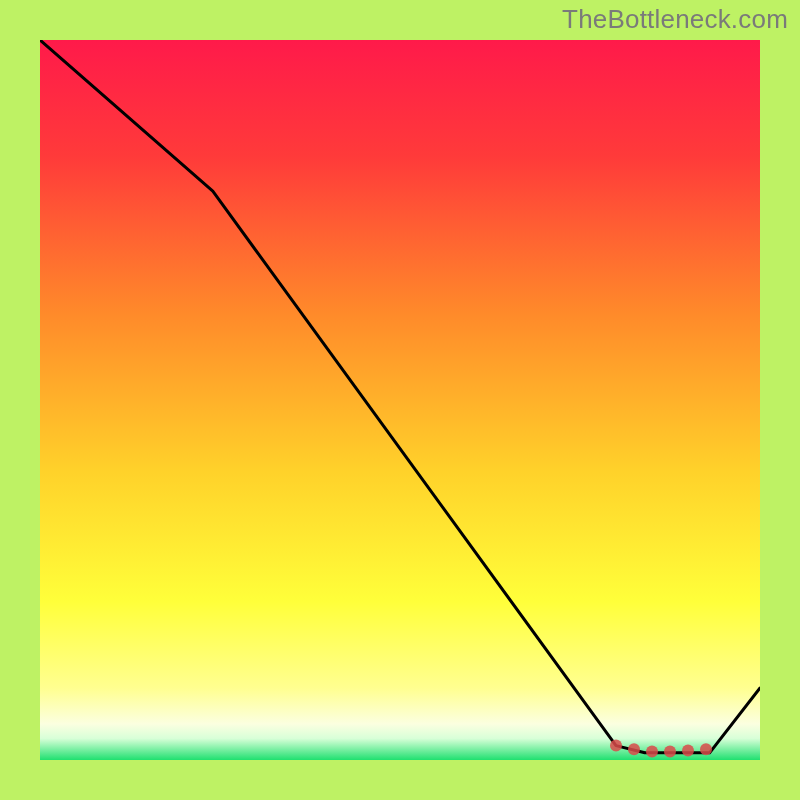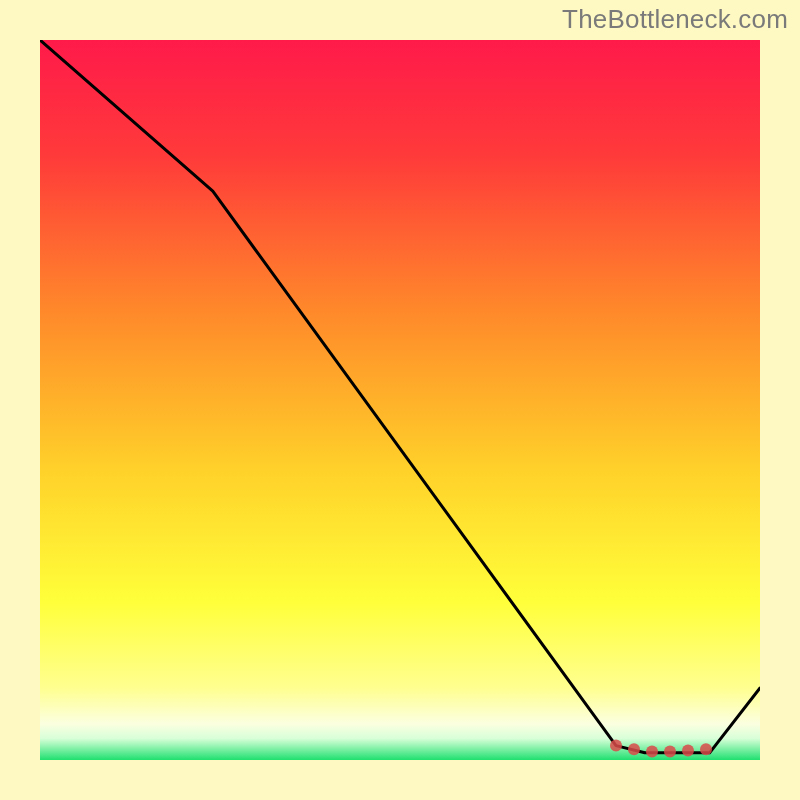--- a/index.html
+++ b/index.html
@@ -8,21 +8,21 @@
     width: 800px;
     height: 800px;
     background: #000;
     overflow: hidden;
     font-family: Arial, Helvetica, sans-serif;
   }
   .outer {
     position: relative;
     width: 800px;
     height: 800px;
-    background: #fef9c3;
+    background: #bef264;
   }
   .attribution {
     position: absolute;
     top: 4px;
     right: 12px;
     color: #7a7a7a;
     font-size: 26px;
     font-weight: 400;
     letter-spacing: 0.2px;
   }

